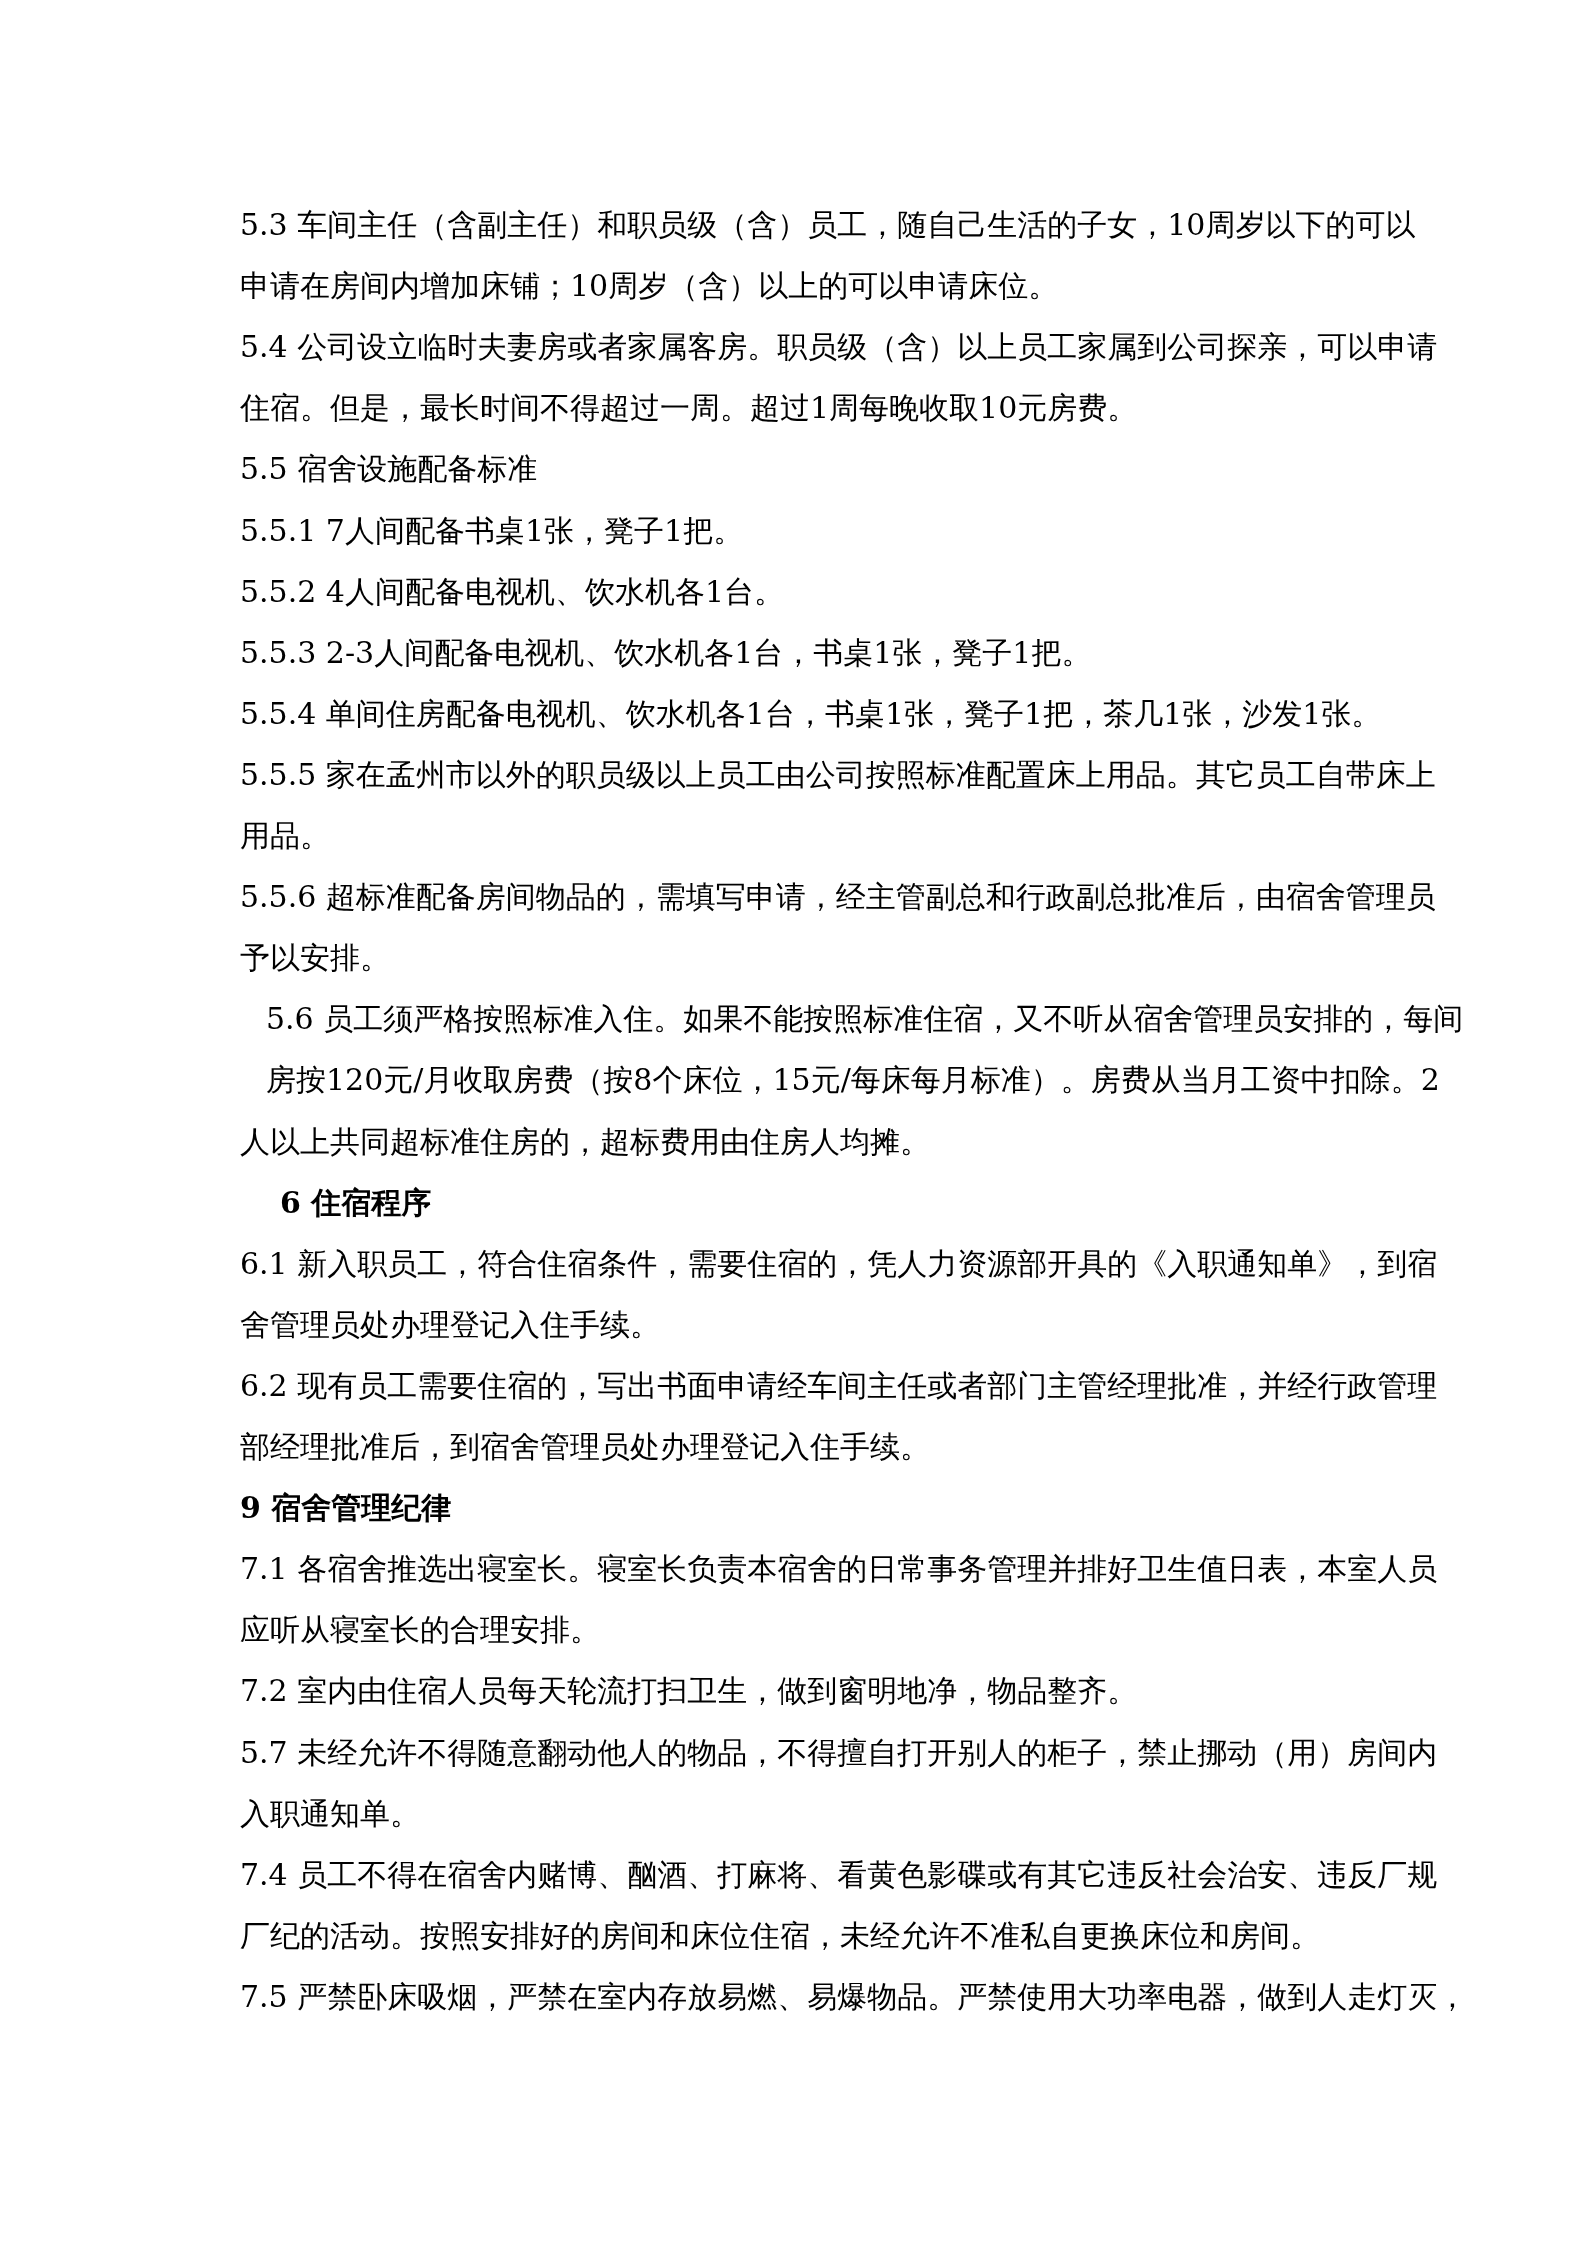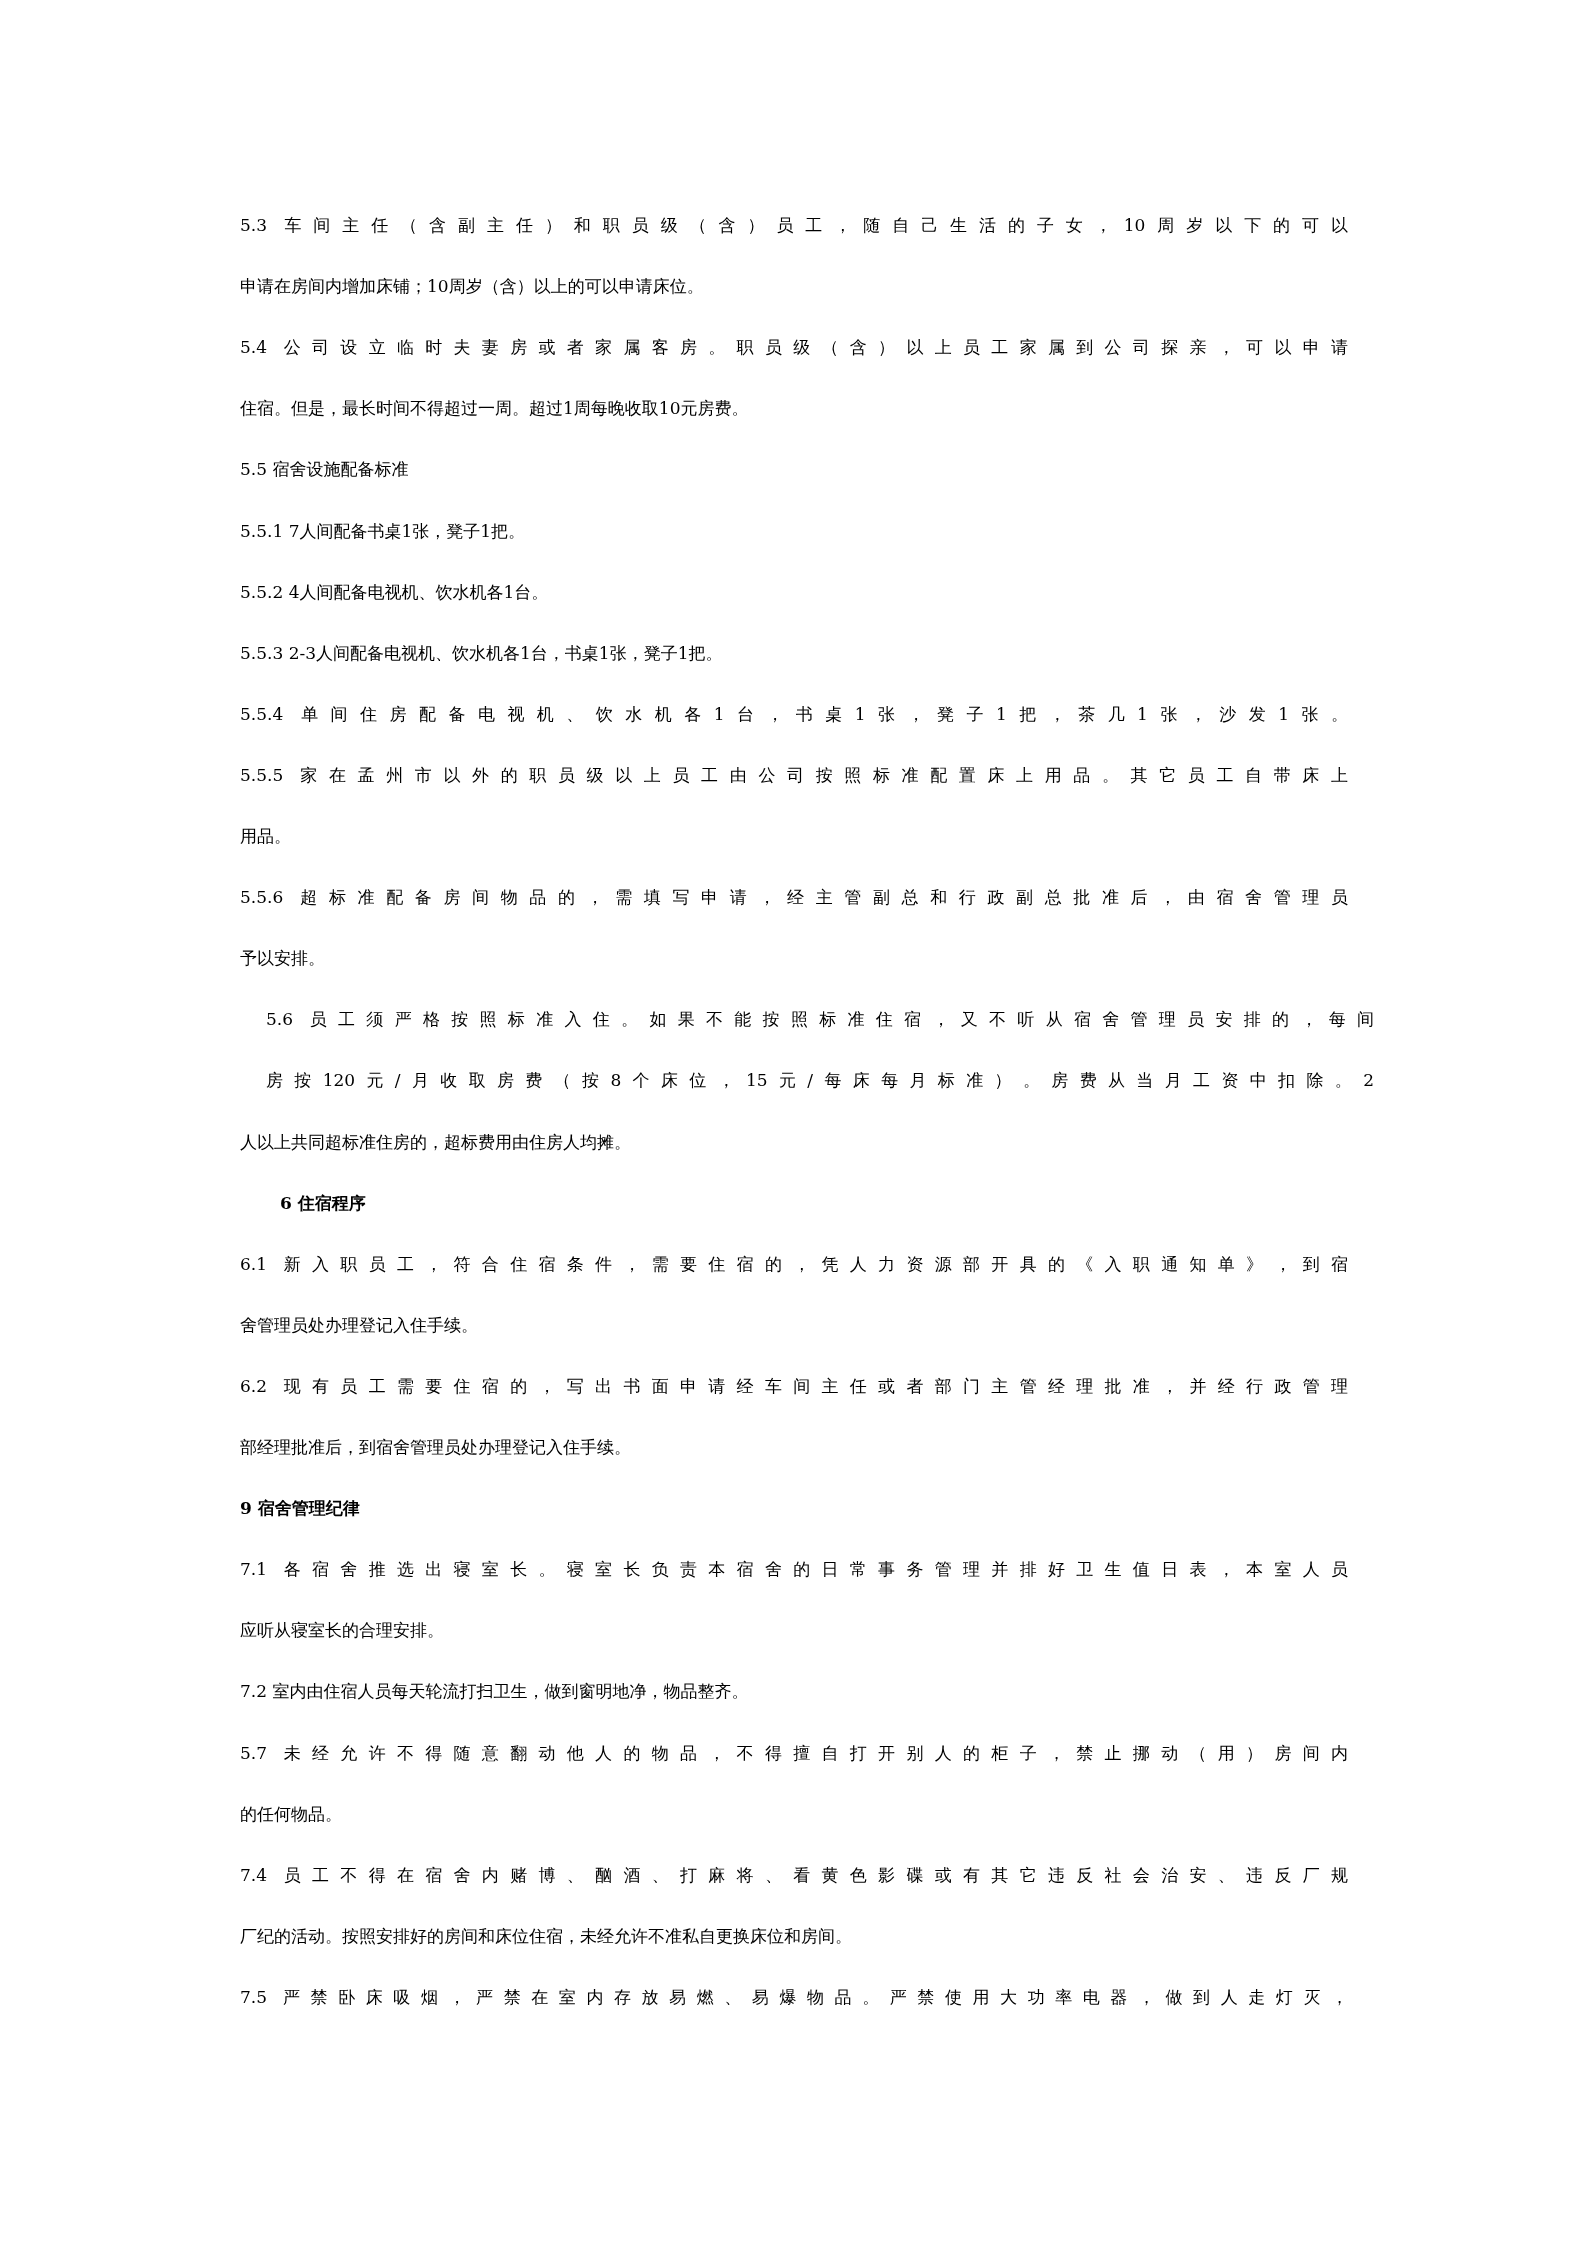--- a/index.html
+++ b/index.html
@@ -1,20 +1,20 @@
 <!DOCTYPE html>
 <html><head>
 <meta charset="utf-8">
 <style>
   html, body { margin: 0; padding: 0; background: #ffffff; }
   body { width: 1587px; height: 2245px; position: relative; overflow: hidden;
          font-family: "DejaVu Serif", "Liberation Serif", serif; color: #000; }
   .page { position: absolute; left: 0; top: 0; width: 1587px; height: 2245px; background: #fff; }
   .line { position: absolute; left: 240px; width: 1108px; height: 40px; line-height: 40px;
-          font-size: 17px; white-space: nowrap; overflow: visible; }
+          font-size: 30px; white-space: nowrap; overflow: visible; }
   .full { text-align: justify; text-align-last: justify; }
   .bold { font-weight: bold; }
 </style>
 </head>
 <body>
 
 <div class="page">
   <div id="lines">
       <div class="line full" style="top: 205px;">5.3 车间主任（含副主任）和职员级（含）员工，随自己生活的子女，10周岁以下的可以</div>
       <div class="line" style="top: 266.1px;">申请在房间内增加床铺；10周岁（含）以上的可以申请床位。</div>
@@ -35,18 +35,18 @@
       <div class="line bold" style="top: 1182.6px; margin-left: 40px;">6 住宿程序</div>
       <div class="line full" style="top: 1243.7px;">6.1 新入职员工，符合住宿条件，需要住宿的，凭人力资源部开具的《入职通知单》，到宿</div>
       <div class="line" style="top: 1304.8px;">舍管理员处办理登记入住手续。</div>
       <div class="line full" style="top: 1365.9px;">6.2 现有员工需要住宿的，写出书面申请经车间主任或者部门主管经理批准，并经行政管理</div>
       <div class="line" style="top: 1427px;">部经理批准后，到宿舍管理员处办理登记入住手续。</div>
       <div class="line bold" style="top: 1488.1px;">9 宿舍管理纪律</div>
       <div class="line full" style="top: 1549.2px;">7.1 各宿舍推选出寝室长。寝室长负责本宿舍的日常事务管理并排好卫生值日表，本室人员</div>
       <div class="line" style="top: 1610.3px;">应听从寝室长的合理安排。</div>
       <div class="line" style="top: 1671.4px;">7.2 室内由住宿人员每天轮流打扫卫生，做到窗明地净，物品整齐。</div>
       <div class="line full" style="top: 1732.5px;">5.7 未经允许不得随意翻动他人的物品，不得擅自打开别人的柜子，禁止挪动（用）房间内</div>
-      <div class="line" style="top: 1793.6px;">的任何物品。</div>
+      <div class="line" style="top: 1793.6px;">入职通知单。</div>
       <div class="line full" style="top: 1854.7px;">7.4 员工不得在宿舍内赌博、酗酒、打麻将、看黄色影碟或有其它违反社会治安、违反厂规</div>
       <div class="line" style="top: 1915.8px;">厂纪的活动。按照安排好的房间和床位住宿，未经允许不准私自更换床位和房间。</div>
       <div class="line full" style="top: 1976.9px;">7.5 严禁卧床吸烟，严禁在室内存放易燃、易爆物品。严禁使用大功率电器，做到人走灯灭，</div>
     </div>
 </div>
 
 </body></html>

